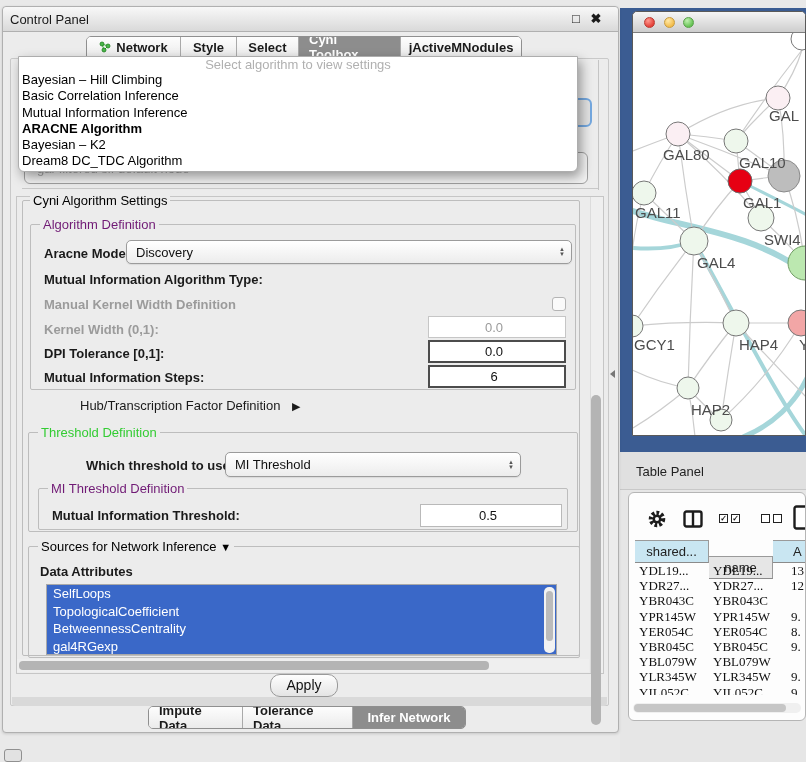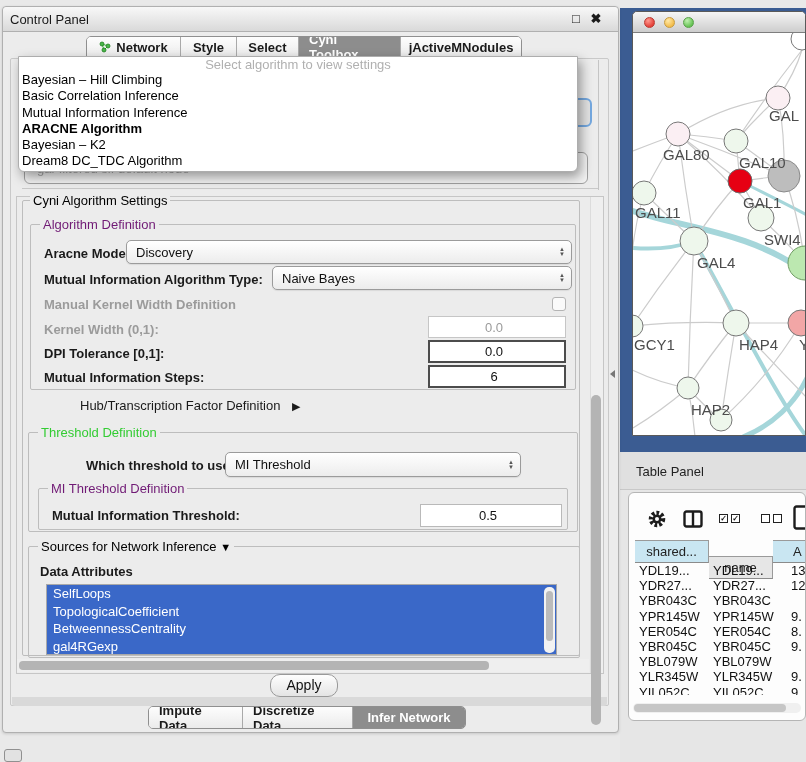--- a/index.html
+++ b/index.html
@@ -21,21 +21,21 @@
 
   
   .tp-strip { left:620px; top:452px; width:186px; height:38px; background:#e0e0e0; border-bottom:1px solid #c8c8c8; }
   .tp-title { left:16px; top:12px; font-size:13px; color:#222; }
   .right-lower-bg { left:620px; top:490px; width:186px; height:272px; background:#e6e6e6; }
   .tp-window { left:628px; top:492px; width:178px; height:229px; background:#fdfdfd; border:1px solid #b5b5b5; border-radius:6px; overflow:hidden; }
   .cb { width:9px; height:9px; border:1.5px solid #222; background:#fff; display:inline-block; font-size:8px; line-height:7px; text-align:center; color:#111; font-weight:bold; }
   .tp-header-cell { top:47px; height:23px; border-top:1px solid #9a9a9a; border-bottom:1px solid #8b8b8b; border-right:1px solid #9a9a9a; font-size:13px; color:#222; text-align:center; line-height:21px; overflow:hidden; }
   .hl { background:#c9e6f2; }
   .nohl { background:#e6e6e6; }
-  .tp-rows { left:2px; top:70px; width:174px; height:132px; overflow:hidden; }
+  .tp-rows { left:2px; top:70px; width:174px; height:132px; overflow:hidden;font-family:Liberation Serif, serif; }
   .tp-row { position:relative; height:15.2px; font-size:13px; color:#111; }
   .tp-row span { position:absolute; white-space:nowrap; }
   .tp-hscroll { left:4px; top:210px; width:168px; height:10px; background:#f0f0f0; border-radius:5px; }
   .tp-hthumb { left:1px; top:1px; width:152px; height:8px; background:#c6c6c6; border-radius:4px; }
 
   
   .cp-window { left:2px; top:6px; width:617px; height:727px; background:#ececec; border:1px solid #b0b0b0; border-radius:4px; box-shadow:0 1px 3px rgba(0,0,0,0.15); }
   .cp-titlebar { left:3px; top:7px; width:615px; height:25px; background:linear-gradient(#f8f8f8,#d9d9d9); border-bottom:1px solid #b0b0b0; border-radius:4px 4px 0 0; }
   .cp-title { left:10px; top:12px; font-size:13px; color:#1a1a1a; }
   .cp-btn { top:11px; width:16px; height:16px; font-size:13px; line-height:16px; text-align:center; color:#1a1a1a; font-weight:bold; }
@@ -330,24 +330,20 @@
   <div class="abs group" style="left:30px; top:224px; width:546px; height:166px;"></div>
   <div class="abs gtitle blue-t" style="left:40px; top:217px;">Algorithm Definition</div>
 
   <div class="abs lbl" style="left:44px; top:246px;">Aracne Mode:</div>
   <div class="abs combo" style="left:126px; top:240px; width:446px; height:24px;">
     <span>Discovery</span>
     <span class="arrows">▲<br>▼</span>
   </div>
 
   <div class="abs lbl" style="left:44px; top:272px;">Mutual Information Algorithm Type:</div>
-  <div class="abs combo" style="left:272px; top:266px; width:300px; height:24px;">
-    <span>Naive Bayes</span>
-    <span class="arrows">▲<br>▼</span>
-  </div>
 
   <div class="abs lbl dis" style="left:44px; top:297px;">Manual Kernel Width Definition</div>
   <div class="abs checkbox" style="left:552px; top:297px;"></div>
 
   <div class="abs lbl dis" style="left:44px; top:322px;">Kernel Width (0,1):</div>
   <div class="abs tfield dis" style="left:428px; top:316px; width:138px; height:22px;">
       <span>0.0</span>
     </div>
 
   <div class="abs lbl" style="left:44px; top:346px;">DPI Tolerance [0,1]:</div>
@@ -398,21 +394,21 @@
       </div>
   </div>
 
   <div class="abs apply-btn"><span>Apply</span></div>
 
   <div class="abs btabrow">
     <div class="tabseg" style="width:94px; height:21px;">
         <span>Impute Data</span>
       </div>
     <div class="tabseg" style="width:110px; height:21px;">
-        <span>Discretize Data</span>
+        <span>Tolerance Data</span>
       </div>
     <div class="tabseg sel" style="width:112px; height:21px;">
         <span>Infer Network</span>
       </div>
   </div>
 
   <div class="abs popup">
     <div class="popup-header">Select algorithm to view settings</div>
     <div class="popup-item">Bayesian – Hill Climbing</div>
     <div class="popup-item">Basic Correlation Inference</div>

